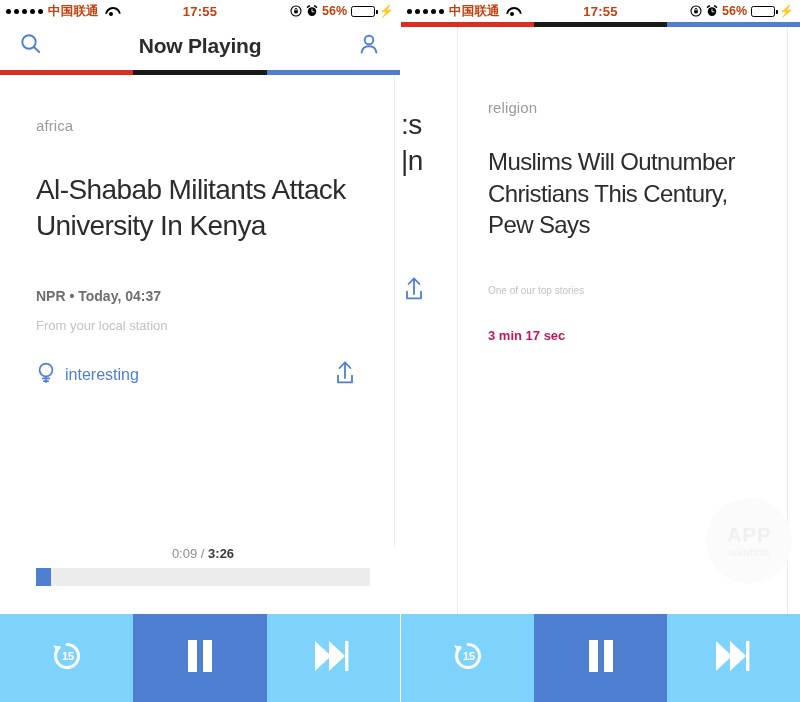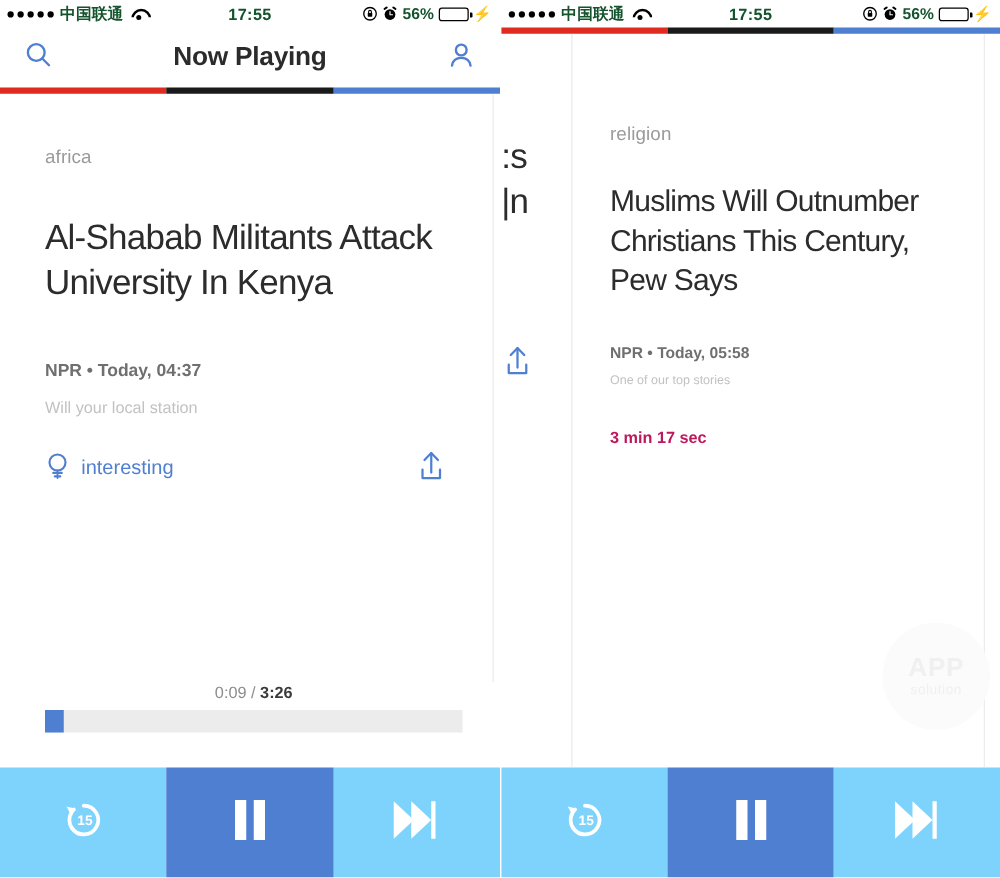--- a/index.html
+++ b/index.html
@@ -17,21 +17,21 @@
     background:#ffffff;
     overflow:hidden;
     display:flex; flex-direction:column;
   }
   .screen.right { border-left:1px solid #ffffff; }
 
   
   .statusbar {
     height:22px; flex:0 0 22px;
     display:flex; align-items:center;
-    font-size:12.5px; font-weight:bold; color:#14532d;
+    font-size:12.5px; font-weight:bold; color:#c2410c;
     padding:0 6px;
     position:relative;
   }
   .sb-left { display:flex; align-items:center; gap:5px; }
   .dots { display:flex; gap:3px; align-items:center; }
   .dots i { width:5px;height:5px;border-radius:50%;background:#000;display:block; }
   .carrier { font-size:12.5px; font-weight:bold; letter-spacing:.2px; }
   .wifi { width:14px;height:11px;position:relative;display:inline-block; }
   .wifi::before{
     content:""; position:absolute; left:1px; top:1px;
@@ -230,21 +230,21 @@
     <div class="deck">
 
       <div class="card main">
         <div style="height:42px"></div>
         <div class="kicker">africa</div>
         <div style="height:38px"></div>
         <div class="headline">Al-Shabab Militants Attack University In Kenya</div>
         <div style="height:44px"></div>
         <div class="source">NPR • Today, 04:37</div>
         <div style="height:14px"></div>
-        <div class="sub">Will your local station</div>
+        <div class="sub">From your local station</div>
         <div style="height:26px"></div>
         <div class="tagrow">
           <div class="tag">
             <span>
               <svg width="20" height="24" viewBox="0 0 20 24">
                   <circle cx="10" cy="9" r="6.4" fill="none" stroke="#4f7fd0" stroke-width="1.7"></circle>
                   <path d="M6.6 17.3h6.8M7.8 20.1h4.4" stroke="#4f7fd0" stroke-width="1.7" stroke-linecap="round"></path>
                   <path d="M10 15.4v6" stroke="#4f7fd0" stroke-width="1.5" stroke-linecap="round"></path>
                 </svg>
             </span>
@@ -377,21 +377,20 @@
         </div>
         <div class="spacer"></div>
       </div>
 
       <div class="card main">
         <div style="height:72px"></div>
         <div class="kicker">religion</div>
         <div style="height:30px"></div>
         <div class="headline">Muslims Will Outnumber Christians This Century, Pew Says</div>
         <div style="height:34px"></div>
-        <div class="source">NPR • Today, 05:58</div>
         <div style="height:10px"></div>
         <div class="sub">One of our top stories</div>
         <div style="height:32px"></div>
         <div class="duration">3 min 17 sec</div>
         <div class="spacer"></div>
       </div>
 
       <div class="card peek">
         
         

